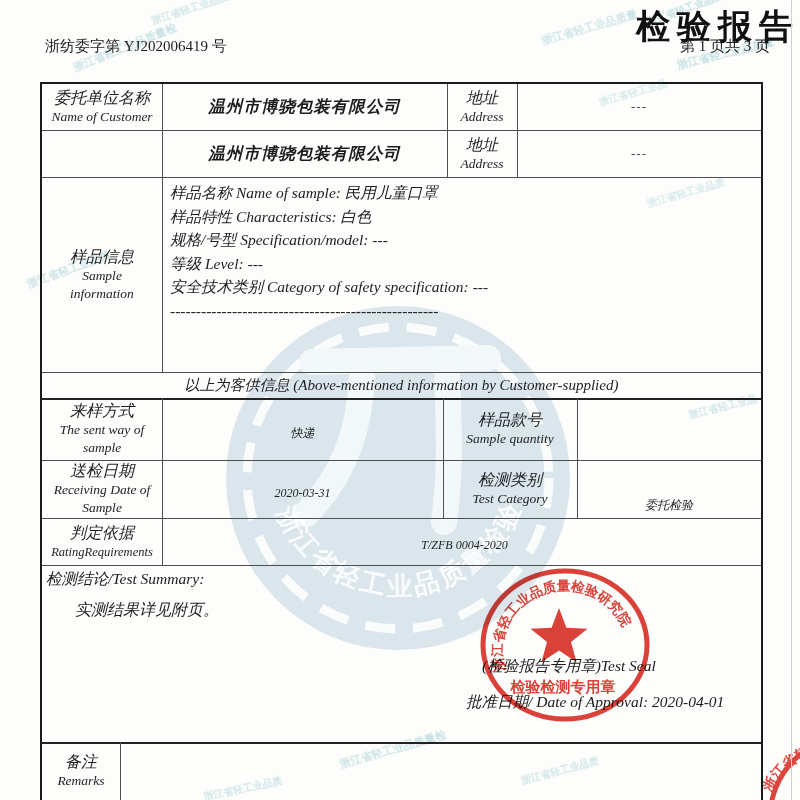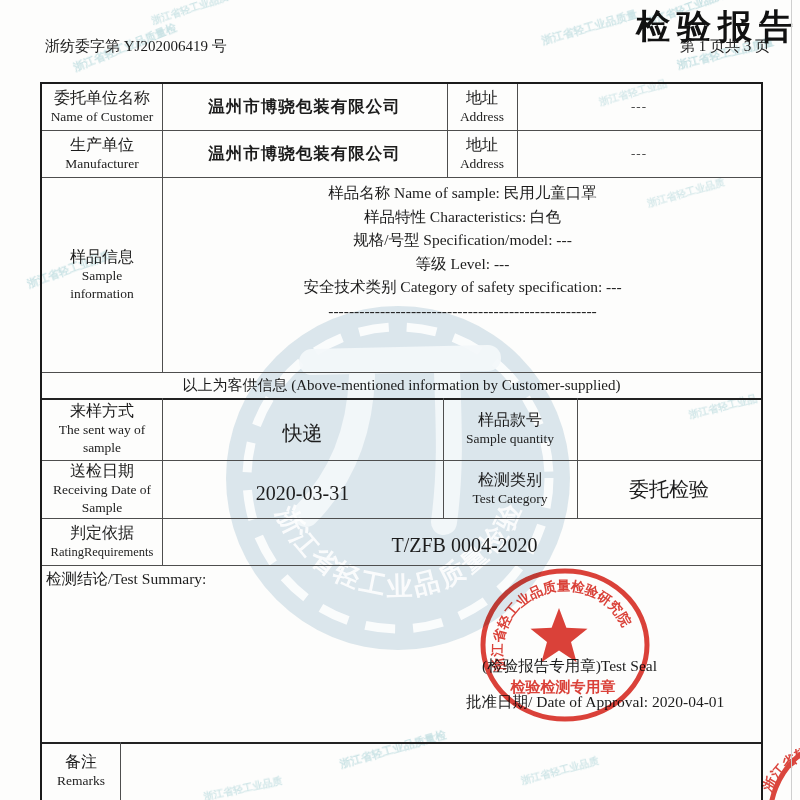--- a/index.html
+++ b/index.html
@@ -16,32 +16,32 @@
   .edge-line{position:absolute;left:791px;top:0;width:1px;height:800px;background:#cfcfcf;z-index:4;}
 
   
   #wm-layer{position:absolute;inset:0;z-index:0;}
   .wm-frag{position:absolute;font-family:"Liberation Sans",sans-serif;font-weight:bold;
     color:#8cc3c9;white-space:nowrap;filter:blur(0.7px);pointer-events:none;}
   .wm-center{position:absolute;left:0;top:0;z-index:0;pointer-events:none;}
 
   
   .tbl{position:absolute;left:40px;top:82px;width:723px;height:718px;
-    border:2px solid #1b1b1b;border-bottom:none;box-sizing:border-box;z-index:1;background:transparent;}
+    border:2px solid #1b1b1b;border-bottom:none;box-sizing:border-box;z-index:1;background:transparent;font-style:italic;}
   .hl{position:absolute;left:0;width:719px;height:1px;background:#4e4e4e;}
   .hl.thick{height:2px;background:#222;}
   .vl{position:absolute;width:1px;background:#4e4e4e;}
   .cell{position:absolute;display:flex;flex-direction:column;align-items:center;justify-content:center;
     text-align:center;box-sizing:border-box;}
   .cn{font-size:16px;line-height:20px;}
   .en{font-size:13.5px;line-height:18px;color:#222;}
-  .val{font-size:20px;margin-top:8px;}
+  .val{font-size:12px;margin-top:8px;}
   .company{font-size:16.5px;font-weight:600;letter-spacing:1px;}
   .dashes{font-size:13px;letter-spacing:1px;color:#444;}
-  .info-lines{position:absolute;left:128px;top:97px;width:585px;text-align:center;
+  .info-lines{position:absolute;left:128px;top:97px;width:585px;text-align:left;
     font-size:15.5px;line-height:23.5px;white-space:nowrap;overflow:hidden;}
   .note-row{position:absolute;left:0;top:288px;width:719px;height:26px;display:flex;
     align-items:center;justify-content:center;font-size:15px;}
   .sum-head{position:absolute;left:4px;top:485px;font-size:15.5px;text-align:right;}
   .sum-body{position:absolute;left:33px;top:516px;font-size:16px;}
   .seal-note{position:absolute;left:440px;top:572px;font-size:15.5px;z-index:2;}
   .approval{position:absolute;left:424px;top:608px;font-size:15.5px;z-index:2;}
 
   
   .seal-main{position:absolute;left:477px;top:566px;z-index:3;mix-blend-mode:multiply;opacity:.92;}
@@ -115,24 +115,20 @@
       <span class="company">温州市博骁包装有限公司</span>
     </div>
     <div class="cell" style="left:405px;top:0;width:70px;height:46px">
       <span class="cn">地址</span>
       <span class="en">Address</span>
     </div>
     <div class="cell" style="left:475px;top:0;width:244px;height:46px">
       <span class="dashes">---</span>
     </div>
 
-    <div class="cell" style="left:0;top:46px;width:120px;height:47px">
-      <span class="cn">生产单位</span>
-      <span class="en">Manufacturer</span>
-    </div>
     <div class="cell" style="left:120px;top:46px;width:285px;height:47px">
       <span class="company">温州市博骁包装有限公司</span>
     </div>
     <div class="cell" style="left:405px;top:46px;width:70px;height:47px">
       <span class="cn">地址</span>
       <span class="en">Address</span>
     </div>
     <div class="cell" style="left:475px;top:46px;width:244px;height:47px">
       <span class="dashes">---</span>
     </div>
@@ -171,33 +167,34 @@
       <span class="en">Receiving Date of</span>
       <span class="en">Sample</span>
     </div>
     <div class="cell" style="left:120px;top:376px;width:281px;height:58px">
       <span class="val">2020-03-31</span>
     </div>
     <div class="cell" style="left:401px;top:376px;width:134px;height:58px">
       <span class="cn">检测类别</span>
       <span class="en">Test Category</span>
     </div>
-    <div class="cell" style="left:535px;top:372px;width:184px;height:58px">
+    <div class="cell" style="left:535px;top:388px;width:184px;height:58px">
       <span class="val">委托检验</span>
     </div>
 
     <div class="cell" style="left:0;top:434px;width:120px;height:47px">
       <span class="cn">判定依据</span>
       <span class="en" style="font-size:12.5px">RatingRequirements</span>
     </div>
     <div class="cell" style="left:120px;top:434px;width:605px;height:47px">
       <span class="val">T/ZFB 0004-2020</span>
     </div>
 
     <div class="sum-head">检测结论/Test Summary:</div>
+    <div class="sum-body">实测结果详见附页。</div>
     <div class="seal-note">(检验报告专用章)Test Seal</div>
     <div class="approval">批准日期/ Date of Approval: 2020-04-01</div>
 
     <div class="cell" style="left:0;top:658px;width:78px;height:58px">
       <span class="cn">备注</span>
       <span class="en">Remarks</span>
     </div>
   </div>
 
   <svg class="seal-main" width="176" height="160" viewBox="0 0 176 160">

